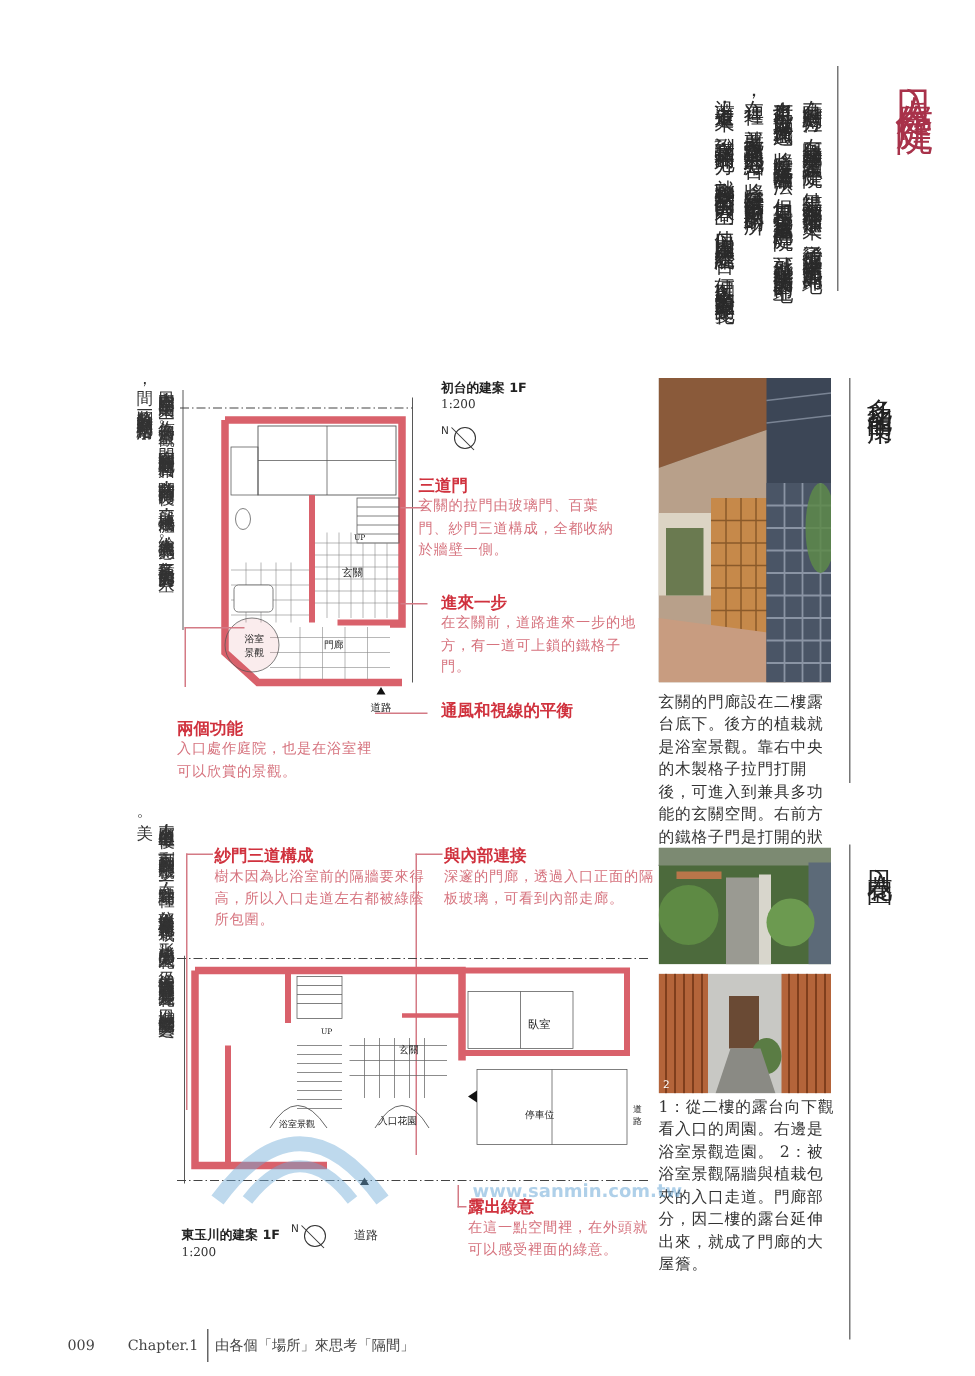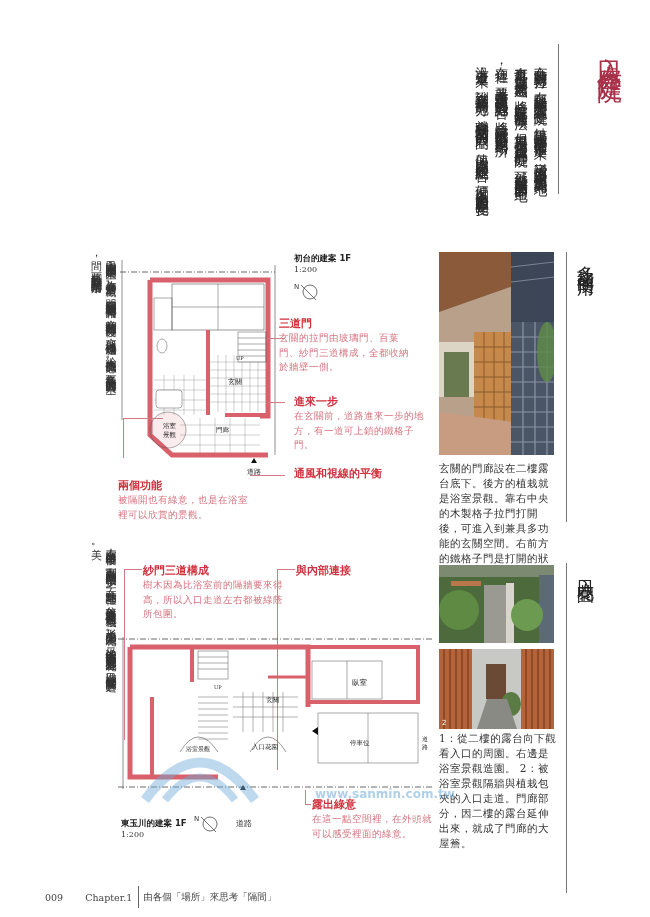--- a/index.html
+++ b/index.html
@@ -127,21 +127,21 @@
 </div>
 <div class="abs" style="left:294px; top:394px; width:135px;">
   <div class="note-head">進來一步</div>
   <div class="note-body">在玄關前，道路進來一步的地方，有一道可上鎖的鐵格子門。</div>
 </div>
 <div class="abs" style="left:294px; top:466px; width:135px;">
   <div class="note-head">通風和視線的平衡</div>
 </div>
 <div class="abs" style="left:118px; top:478px; width:135px;">
   <div class="note-head">兩個功能</div>
-  <div class="note-body">被隔開也有綠意，也是在浴室裡可以欣賞的景觀。</div>
+  <div class="note-body">入口處作庭院，也是在浴室裡可以欣賞的景觀。</div>
 </div>
 
 <div class="photo" style="left:439px; top:252px; width:115px; height:203px;">
   <svg width="115" height="203" viewBox="0 0 115 203">
     <rect width="115" height="203" fill="#6e4a32"></rect>
     <polygon points="0,0 85,0 85,30 0,60" fill="#8a5a3a"></polygon>
     <polygon points="0,60 85,30 85,203 0,203" fill="#b8a08a"></polygon>
     <rect x="0" y="90" width="40" height="55" fill="#dcd4c4"></rect>
     <rect x="5" y="100" width="25" height="45" fill="#6a7a50"></rect>
     <rect x="35" y="80" width="40" height="90" fill="#c6894a"></rect>
@@ -183,20 +183,21 @@
 <div class="abs vert side-head" style="left:575px; top:252px;">多功能的使用</div>
 
 <div class="abs vert small-vert" style="left:45px; top:540px; height:134px; width:72px;">空出兩台車的車位後，剩下可利用的空間就很少了。在這一點空間裡，部分嵌上條狀格柵來包住植栽，形成小小的入口花園。從二樓的大露台向下望就看到這片花園，進口欄都能欣賞園藝之美。</div>
 
 <div class="abs" style="left:143px; top:563px; width:140px;">
   <div class="note-head">紗門三道構成</div>
   <div class="note-body">樹木因為比浴室前的隔牆要來得高，所以入口走道左右都被綠蔭所包圍。</div>
 </div>
 <div class="abs" style="left:296px; top:563px; width:140px;">
   <div class="note-head">與內部連接</div>
+  <div class="note-body">深邃的門廊，透過入口正面的隔板玻璃，可看到內部走廊。</div>
 </div>
 <div class="leader" style="left:124px; top:569px; width:17px; height:170px; border-left-width:1px; border-top-width:1px;"></div>
 <div class="leader" style="left:277px; top:569px; width:17px; height:200px; border-left-width:1px; border-top-width:1px;"></div>
 
 <svg class="abs" style="left:118px; top:637px;" width="316" height="160" viewBox="0 0 316 160">
   <line x1="0" y1="2" x2="316" y2="2" stroke="#444" stroke-width="0.8" stroke-dasharray="6,2,1,2"></line>
   <line x1="0" y1="150" x2="316" y2="150" stroke="#444" stroke-width="0.8" stroke-dasharray="6,2,1,2"></line>
   <line x1="5" y1="0" x2="5" y2="152" stroke="#444" stroke-width="0.6"></line>
 
   <path d="M12 10 L190 10 L190 70 M12 10 L12 140 L100 140" fill="none" stroke="#d9616b" stroke-width="5"></path>

